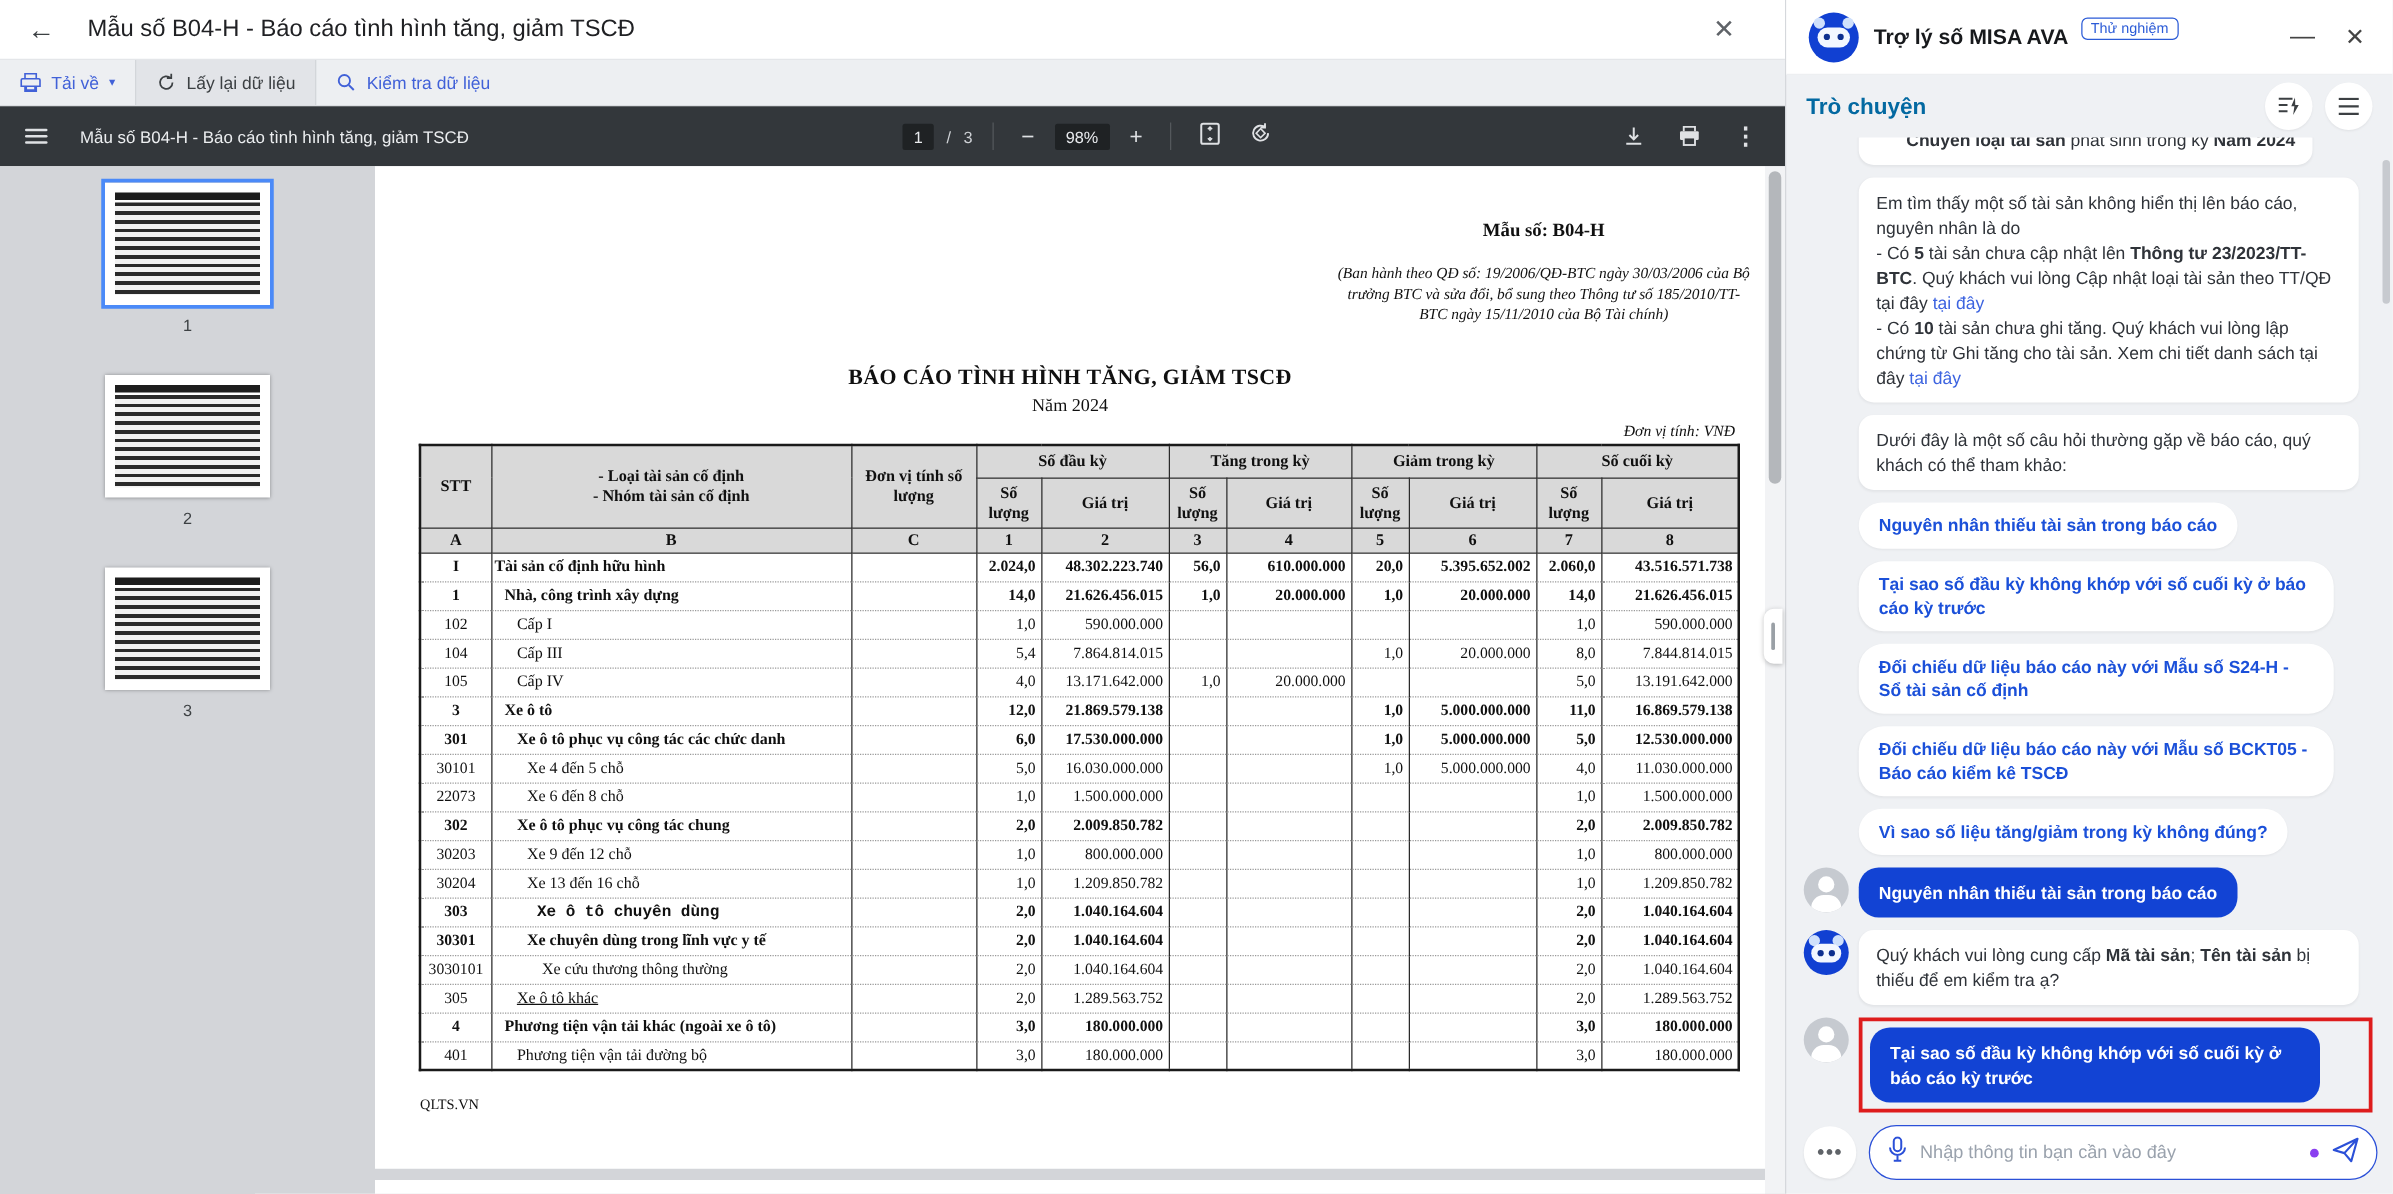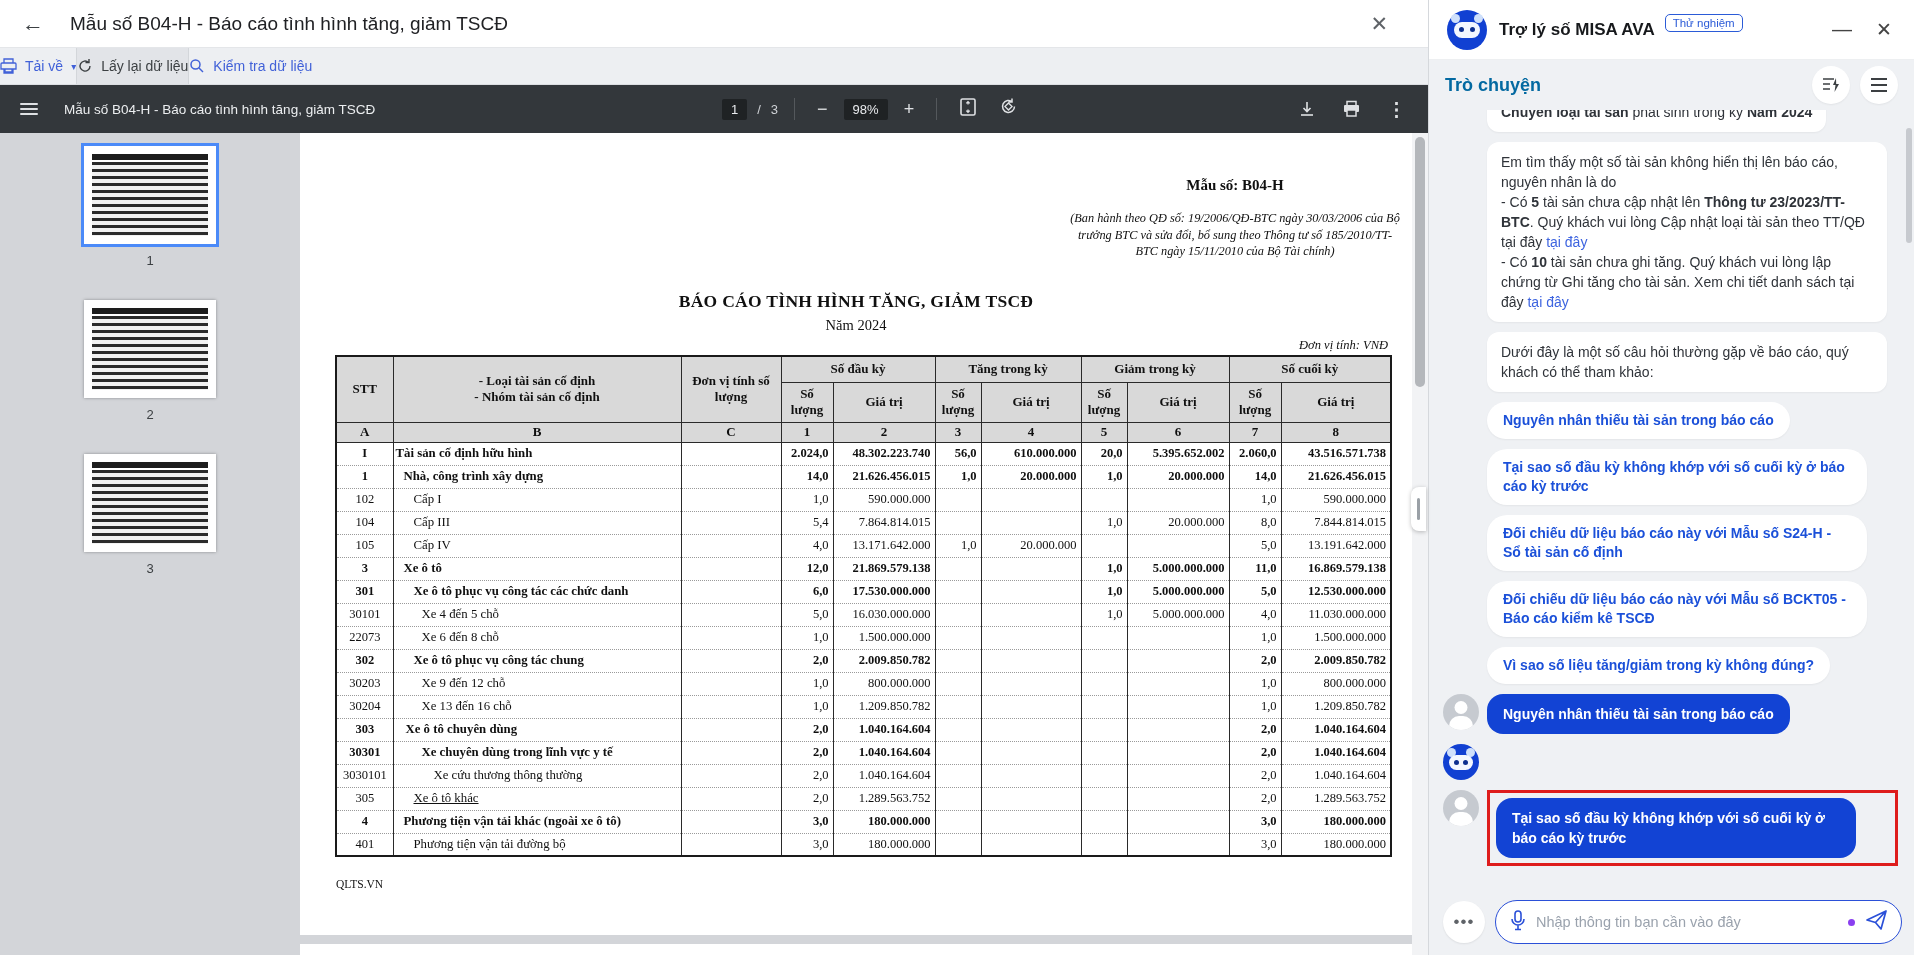--- a/index.html
+++ b/index.html
@@ -9,21 +9,21 @@
   
   .topbar { position:absolute; left:0; top:0; width:1428px; height:48px; background:#fff;
             border-bottom:1px solid #e4e6e9; display:flex; align-items:center; z-index:5;}
   .back-arrow { font-size:22px; color:#3c4043; margin-left:22px; cursor:pointer; }
   .win-title { font-size:19px; color:#202124; margin-left:26px; }
   .win-close { margin-left:auto; margin-right:40px; font-size:21px; color:#5f6368; cursor:pointer; }
 
   
   .subbar { position:absolute; left:0; top:48px; width:1428px; height:37px; background:#edeff2;
             border-bottom:1px solid #dcdee2; display:flex; align-items:stretch; font-size:14px; }
-  .subbtn { display:flex; align-items:center; gap:8px; padding:0 0; cursor:pointer; }
+  .subbtn { display:flex; align-items:center; gap:8px; padding:0 16px; cursor:pointer; }
   .subbtn.blue { color:#4161d8; }
   .subbtn.gray { color:#3c4043; background:#e2e4e8; border-left:1px solid #d3d6da; border-right:1px solid #d3d6da; }
   .subbtn .caret { font-size:10px; }
   .subbtn svg { display:block; }
 
   
   .pdfbar { position:absolute; left:0; top:85px; width:1428px; height:48px; background:#33373b;
             color:#e8eaed; display:flex; align-items:center; font-size:14px; }
   .hamburger { width:18px; margin-left:20px; cursor:pointer; }
   .hamburger span { display:block; height:2px; background:#dfe1e4; margin:3px 0; border-radius:1px; }
@@ -465,21 +465,21 @@
             <td class="num">1.209.850.782</td>
             <td class="num"></td>
             <td class="num"></td>
             <td class="num"></td>
             <td class="num"></td>
             <td class="num">1,0</td>
             <td class="num">1.209.850.782</td>
           </tr>
           <tr class="b">
             <td class="code">303</td>
-            <td style="padding-left: 12px;">Xe ô tô chuyên dùng</td>
+            <td style="padding-left: 36px; font-family: Liberation Mono, monospace;">Xe ô tô chuyên dùng</td>
             <td></td>
             <td class="num">2,0</td>
             <td class="num">1.040.164.604</td>
             <td class="num"></td>
             <td class="num"></td>
             <td class="num"></td>
             <td class="num"></td>
             <td class="num">2,0</td>
             <td class="num">1.040.164.604</td>
           </tr>
@@ -590,40 +590,41 @@
     </span>
     <span class="roundbtn">
       <svg width="18" height="14" viewBox="0 0 18 14">
           <path d="M1 1h16M1 7h16M1 13h16" stroke="#3c4043" stroke-width="1.8"></path>
         </svg>
     </span>
   </div>
 
   <div class="messages">
     <div class="msg-flow" id="msg-flow"><div class="msg-row noav">
-          <div class="bot-bubble"><span style="font-weight: bold;">Chuyển loại tài sản</span><span> phát sinh trong kỳ </span><span style="font-weight: bold;">Năm 2024</span></div>
+          <div class="bot-bubble"><span style="font-weight: bold; margin-left: 24px;">Chuyển loại tài sản</span><span> phát sinh trong kỳ </span><span style="font-weight: bold;">Năm 2024</span></div>
         </div><div class="msg-row noav">
           <div class="bot-bubble"><span>Em tìm thấy một số tài sản không hiển thị lên báo cáo, nguyên nhân là do</span><br><span>- Có </span><span style="font-weight: bold;">5</span><span> tài sản chưa cập nhật lên </span><span style="font-weight: bold;">Thông tư 23/2023/TT-BTC</span><span>. Quý khách vui lòng Cập nhật loại tài sản theo TT/QĐ tại đây </span><span class="link">tại đây</span><br><span>- Có </span><span style="font-weight: bold;">10</span><span> tài sản chưa ghi tăng. Quý khách vui lòng lập chứng từ Ghi tăng cho tài sản. Xem chi tiết danh sách tại đây </span><span class="link">tại đây</span></div>
         </div><div class="msg-row noav">
           <div class="bot-bubble"><span>Dưới đây là một số câu hỏi thường gặp về báo cáo, quý khách có thể tham khảo:</span></div>
         </div><div class="chip">Nguyên nhân thiếu tài sản trong báo cáo</div><div class="chip">Tại sao số đầu kỳ không khớp với số cuối kỳ ở báo cáo kỳ trước</div><div class="chip">Đối chiếu dữ liệu báo cáo này với Mẫu số S24-H - Sổ tài sản cố định</div><div class="chip">Đối chiếu dữ liệu báo cáo này với Mẫu số BCKT05 - Báo cáo kiểm kê TSCĐ</div><div class="chip">Vì sao số liệu tăng/giảm trong kỳ không đúng?</div><div class="msg-row">
           <div class="user-avatar">
             <span class="head"></span>
             <span class="body"></span>
           </div>
           <div class="user-bubble"><span>Nguyên nhân thiếu tài sản trong báo cáo</span></div>
         </div><div class="msg-row">
           <div class="bot-avatar sm">
             <span class="ear l"></span>
             <span class="ear r"></span>
             <span class="face">
               <span class="eye l"></span>
               <span class="eye r"></span>
             </span>
           </div>
+          <div class="bot-bubble"><span>Quý khách vui lòng cung cấp </span><span style="font-weight: bold;">Mã tài sản</span><span>; </span><span style="font-weight: bold;">Tên tài sản</span><span> bị thiếu để em kiểm tra ạ?</span></div>
         </div><div class="msg-row">
           <div class="user-avatar">
             <span class="head"></span>
             <span class="body"></span>
           </div>
           <div class="red-wrap">
             <div class="user-bubble"><span>Tại sao số đầu kỳ không khớp với số cuối kỳ ở báo cáo kỳ trước</span></div>
           </div>
         </div></div>
   </div>

